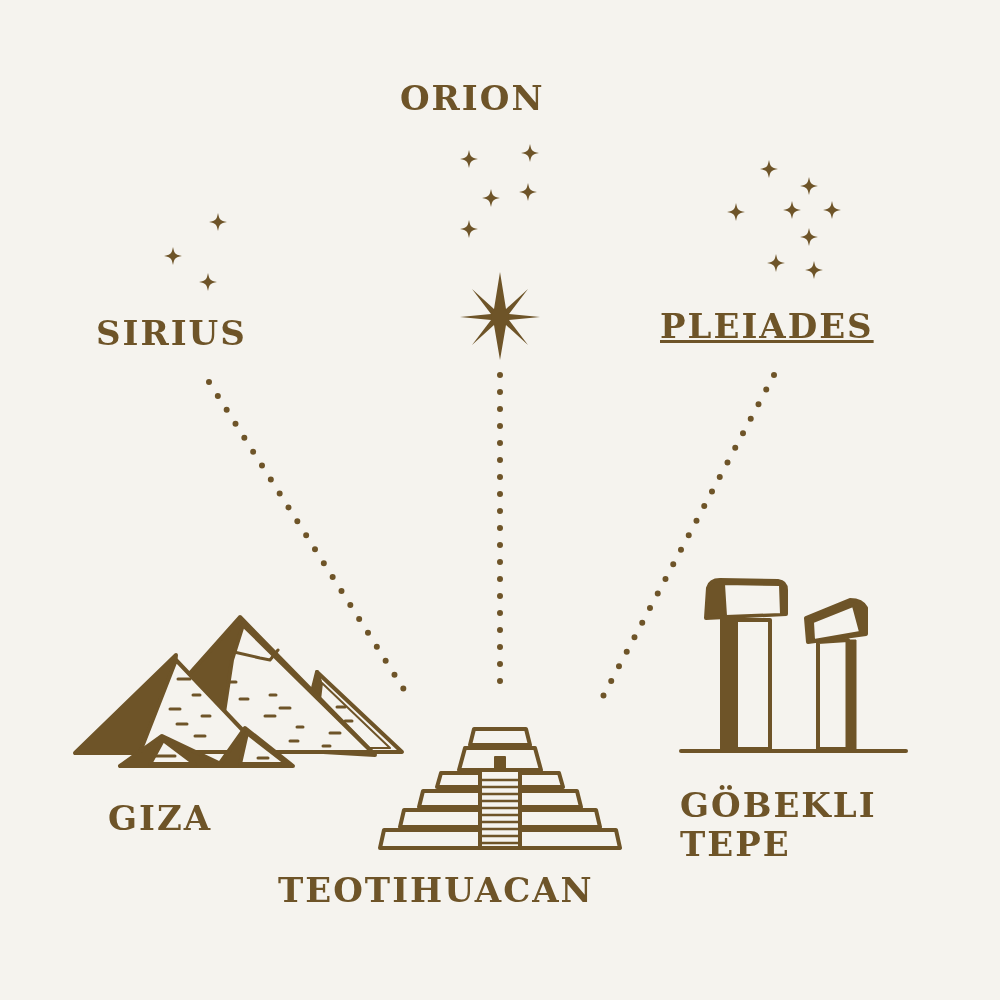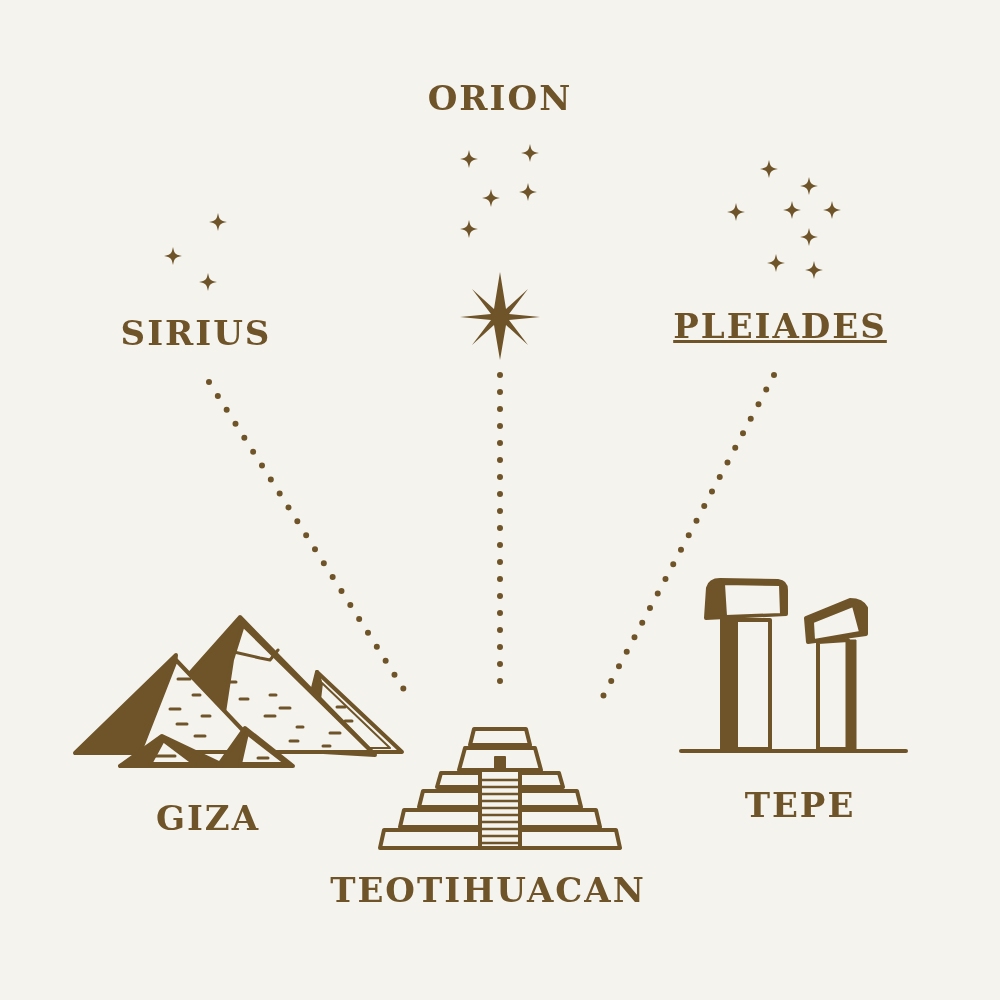--- a/index.html
+++ b/index.html
@@ -4,21 +4,20 @@
   <style>
     html, body { margin: 0; padding: 0; }
     body { width: 1000px; height: 1000px; background: #f5f3ee; overflow: hidden; position: relative; }
     .canvas { position: absolute; left: 0; top: 0; width: 1000px; height: 1000px; }
     .label {
       position: absolute;
       font-family: "DejaVu Serif", "Liberation Serif", serif;
       color: #6e5428;
       font-weight: bold;
       letter-spacing: 2px;
-      text-align: center;
       white-space: nowrap;
       font-size: 34px;
       line-height: 1.15;
     }
     .label.two-line { white-space: normal; }
   </style>
 </head>
 <body>
 
 <svg class="canvas" viewBox="0 0 1000 1000" xmlns="http://www.w3.org/2000/svg">
@@ -139,14 +138,15 @@
     <rect x="846" y="640" width="10" height="109" fill="#6e5428" stroke-width="1"></rect>
   </g>
 </svg>
 
 <div class="label" style="left:400px; top:79px; width:200px;">ORION</div>
 <div class="label" style="left:96px; top:314px; width:200px;">SIRIUS</div>
 <div class="label" style="left:660px; top:307px; width:240px;text-decoration:underline;">PLEIADES</div>
 <div class="label" style="left:108px; top:799px; width:200px;">GIZA</div>
 <div class="label" style="left:278px; top:871px; width:420px;">TEOTIHUACAN</div>
 <div class="label two-line" style="left:680px; top:786px; width:240px;">
+  <div>GÖBEKLI</div>
   <div>TEPE</div>
 </div>
 
 </body></html>

